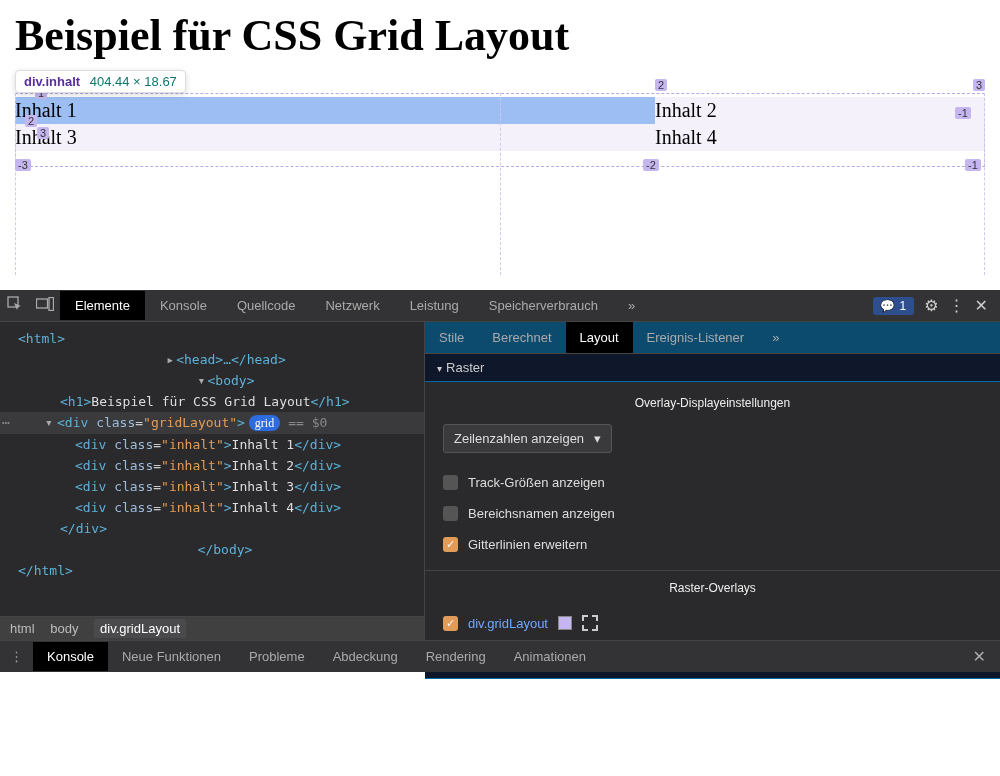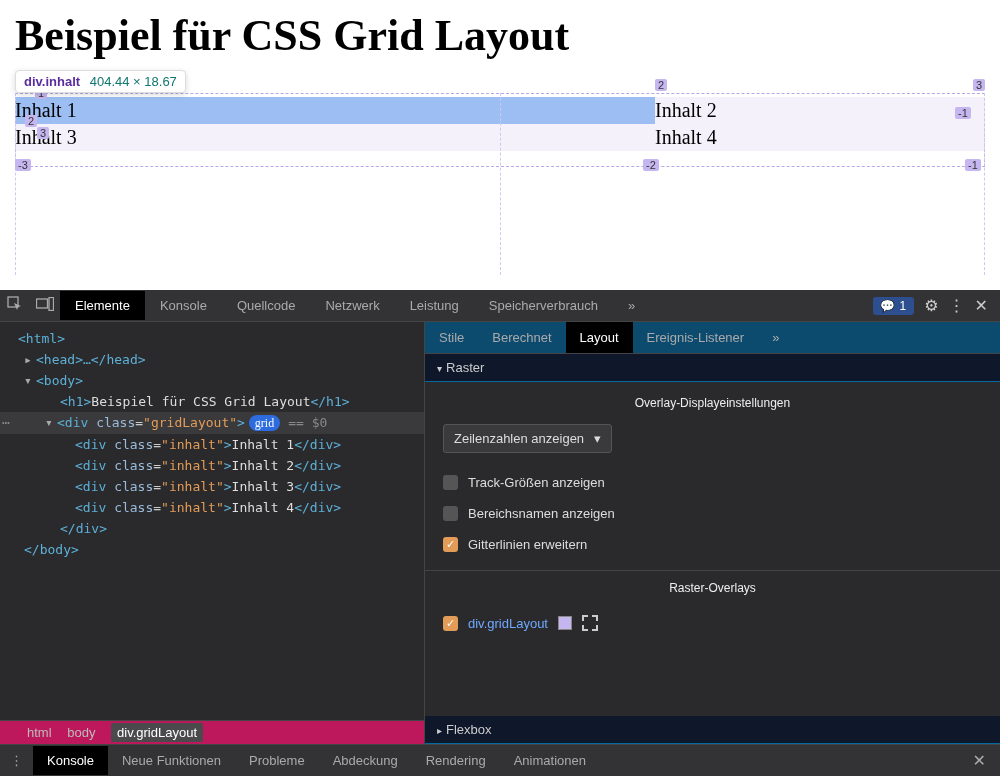--- a/index.html
+++ b/index.html
@@ -15,21 +15,21 @@
   
   .grid-overlay-wrap { position: relative; margin-top: 36px; }
   .grid-row { display: flex; }
   .grid-cell { flex: 1; font-family: Georgia, 'Times New Roman', serif; font-size: 20px; padding: 2px 0; }
   .grid-cell.highlighted { background: #9cbef2; }
   .grid-area-bg { background: #f4f1fb; }
   .grid-dashed { position: absolute; border: 1px dashed #b9a7e8; }
   .line-num { position: absolute; background: #c6b6f0; color: #333; font-size: 11px; padding: 0 3px; border-radius: 2px; z-index: 10; }
   
   
-  .devtools { height: 486px; background: #2a2a2c; color: #ccc; display: flex; flex-direction: column; font-size: 13px; }
+  .devtools { height: 382px; background: #2a2a2c; color: #ccc; display: flex; flex-direction: column; font-size: 13px; }
   
   
   .dt-top { display: flex; align-items: center; background: #333335; height: 32px; border-bottom: 1px solid #444; }
   .dt-icon { width: 30px; text-align: center; color: #aaa; font-size: 14px; }
   .dt-tab { padding: 7px 15px; color: #aaa; cursor: pointer; }
   .dt-tab.active { background: #000; color: #fff; }
   .dt-top-right { margin-left: auto; display: flex; align-items: center; gap: 10px; padding-right: 12px; }
   .msg-badge { background: #2d4f8f; color: #fff; padding: 2px 8px; border-radius: 3px; font-size: 12px; display: flex; align-items: center; gap: 4px; }
   .gear, .kebab, .close-x { color: #ccc; font-size: 16px; cursor: pointer; }
   
@@ -42,26 +42,26 @@
   .dom-line { white-space: nowrap; padding: 0 4px 0 18px; }
   .dom-line.selected { background: #3a3a3c; position: relative; }
   .dom-line.selected::before { content: "⋯"; position: absolute; left: 2px; color: #888; }
   .tag { color: #5db0d7; }
   .attr-name { color: #9bbbdc; }
   .attr-val { color: #e39c57; }
   .txt { color: #ddd; }
   .tri { color: #aaa; display: inline-block; width: 12px; }
   .grid-badge { background: #2d6cdf; color: #fff; font-size: 12px; padding: 1px 6px; border-radius: 8px; margin: 0 4px; font-family: Liberation Serif, serif; }
   .eq0 { color: #888; margin-left: 4px; }
-  .ind1 { padding-left: 24px; }
+  .ind1 { padding-left: 30px; text-align: center; }
   .ind2 { padding-left: 45px; }
   .ind3 { padding-left: 60px; }
   .ind4 { padding-left: 75px; }
   
-  .breadcrumb { background: #be185d; border-top: 1px solid #444; padding: 4px 27px; font-size: 13px; color: #bbb; }
+  .breadcrumb { background: #404040; border-top: 1px solid #444; padding: 4px 10px; font-size: 13px; color: #bbb; }
   .breadcrumb .crumb { margin-right: 12px; cursor: pointer; }
   .breadcrumb .crumb.active { background: #4a4a4c; padding: 2px 6px; border-radius: 2px; color: #fff; }
   
   
   .side-panel { flex: 1; background: #2a2a2c; display: flex; flex-direction: column; }
   .sp-tabs { display: flex; background: #0c4a6e; border-bottom: 1px solid #444; }
   .sp-tab { padding: 8px 14px; color: #aaa; cursor: pointer; }
   .sp-tab.active { background: #000; color: #fff; }
   
   .sp-section-header { background: #0f172a; padding: 6px 12px; color: #ccc; font-size: 13px; border-bottom: 1px solid #0369a1; cursor: pointer; }
@@ -161,20 +161,21 @@
         <div class="dom-line ind1"><span class="tri">▸</span><span class="tag">&lt;head&gt;…&lt;/head&gt;</span></div>
         <div class="dom-line ind1"><span class="tri">▾</span><span class="tag">&lt;body&gt;</span></div>
         <div class="dom-line ind3"><span class="tag">&lt;h1&gt;</span><span class="txt">Beispiel für CSS Grid Layout</span><span class="tag">&lt;/h1&gt;</span></div>
         <div class="dom-line ind2 selected"><span class="tri">▾</span><span class="tag">&lt;<span>div</span></span> <span class="attr-name">class</span>=<span class="attr-val">"gridLayout"</span><span class="tag">&gt;</span><span class="grid-badge">grid</span><span class="eq0">== $0</span></div>
         <div class="dom-line ind4"><span class="tag">&lt;<span>div</span></span> <span class="attr-name">class</span>=<span class="attr-val">"inhalt"</span><span class="tag">&gt;</span><span class="txt">Inhalt 1</span><span class="tag">&lt;/div&gt;</span></div>
         <div class="dom-line ind4"><span class="tag">&lt;<span>div</span></span> <span class="attr-name">class</span>=<span class="attr-val">"inhalt"</span><span class="tag">&gt;</span><span class="txt">Inhalt 2</span><span class="tag">&lt;/div&gt;</span></div>
         <div class="dom-line ind4"><span class="tag">&lt;<span>div</span></span> <span class="attr-name">class</span>=<span class="attr-val">"inhalt"</span><span class="tag">&gt;</span><span class="txt">Inhalt 3</span><span class="tag">&lt;/div&gt;</span></div>
         <div class="dom-line ind4"><span class="tag">&lt;<span>div</span></span> <span class="attr-name">class</span>=<span class="attr-val">"inhalt"</span><span class="tag">&gt;</span><span class="txt">Inhalt 4</span><span class="tag">&lt;/div&gt;</span></div>
         <div class="dom-line ind3"><span class="tag">&lt;/div&gt;</span></div>
         <div class="dom-line ind1"><span class="tag">&lt;/body&gt;</span></div>
+        <div class="dom-line"><span class="tag">&lt;/html&gt;</span></div>
       </div>
       <div class="breadcrumb">
         <span class="crumb">html</span>
         <span class="crumb">body</span>
         <span class="crumb active">div.gridLayout</span>
       </div>
     </div>
 
     <div class="side-panel">
       <div class="sp-tabs">

